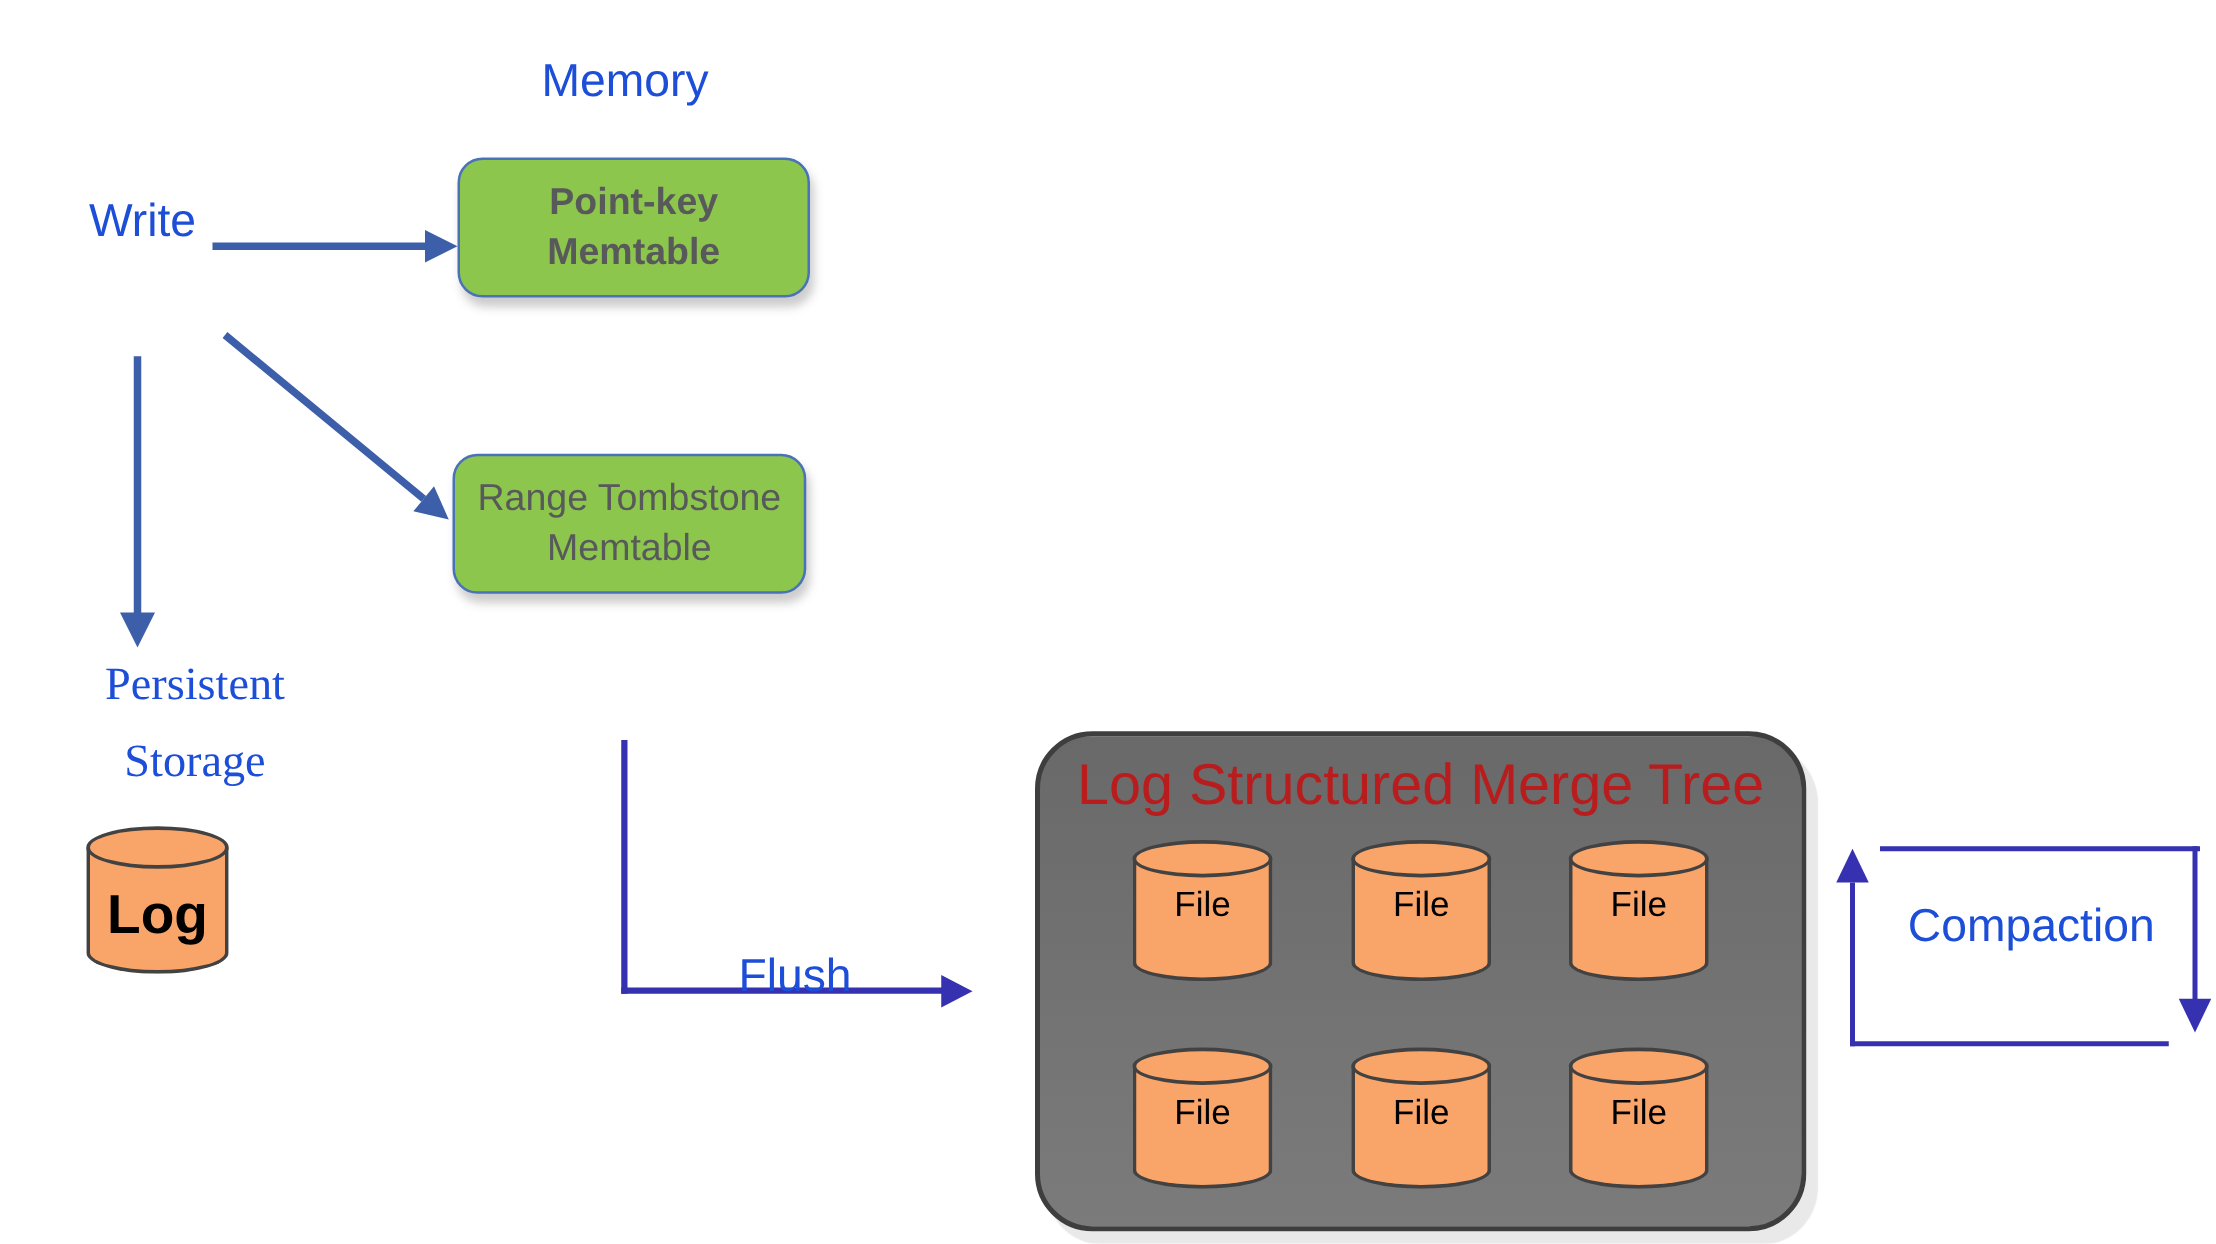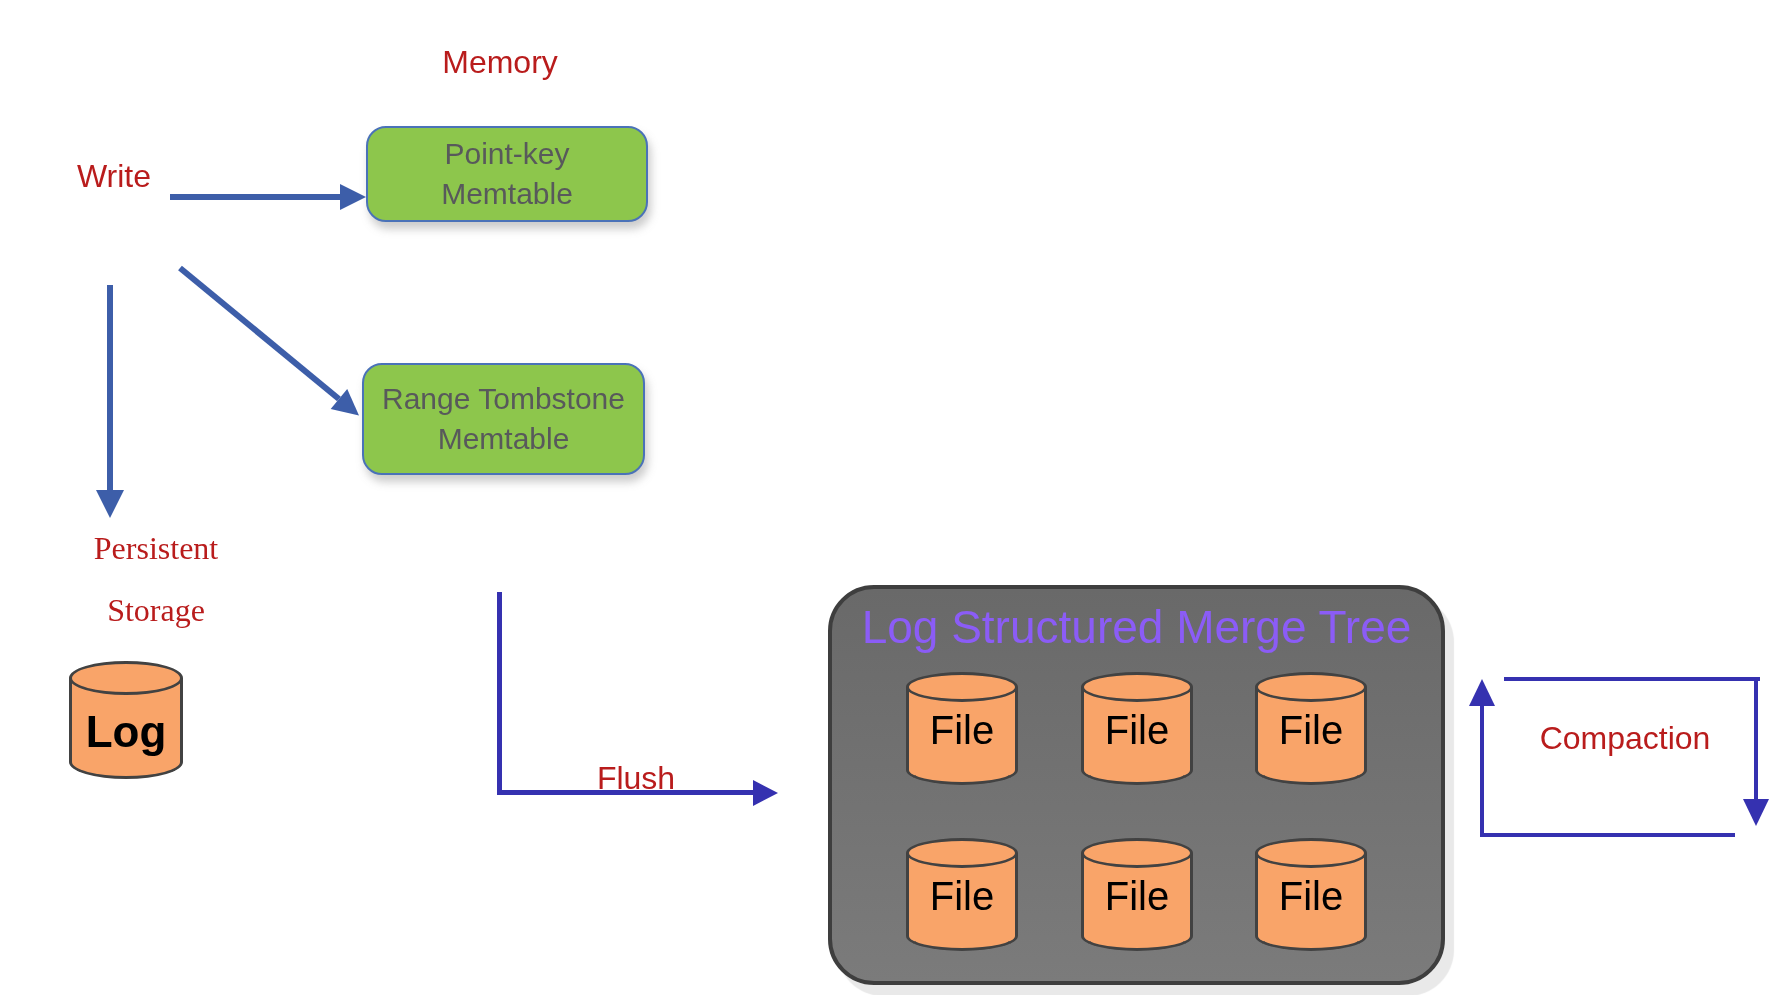--- a/index.html
+++ b/index.html
@@ -1,21 +1,21 @@
 <!DOCTYPE html>
 <html><head>
 <meta charset="utf-8">
 <style>
   html,body{margin:0;padding:0;background:#ffffff;}
   *{box-sizing:border-box;}
   .canvas{
     position:relative;width:1773px;height:995px;background:#ffffff;overflow:hidden;
     font-family:"Liberation Sans","DejaVu Sans",sans-serif;color:#000;
   }
-  .label{position:absolute;text-align:center;font-size:32px;line-height:1.25;color:#b91c1c;}
+  .label{position:absolute;text-align:center;font-size:37px;line-height:1.25;color:#1d4ed8;}
   .label.two-line span{display:block;padding-left:38px;}
 
   
   .memtable{
     position:absolute;background:#8dc64c;border:2px solid #4a72b8;border-radius:20px;
     box-shadow:3px 7px 8px rgba(110,110,110,.35);
     display:flex;flex-direction:column;justify-content:center;align-items:center;
     font-size:30px;line-height:40px;color:#58595b;text-align:center;
   }
   .memtable span{display:block;}
@@ -35,47 +35,47 @@
   .head-down-ind{position:absolute;width:0;height:0;border-left:13px solid transparent;border-right:13px solid transparent;border-top:27px solid #3531b0;}
 
   
   .cylinder{position:absolute;}
   .cyl-body{position:absolute;left:0;right:0;bottom:0;background:#f9a469;border:3px solid #424242;border-top:none;}
   .cyl-top{position:absolute;left:0;right:0;top:0;background:#f9a469;border:3px solid #424242;border-radius:50%;}
   .cyl-label{position:absolute;left:0;right:0;text-align:center;color:#000;}
   .file-cyl{width:112px;height:113px;}
   .file-cyl .cyl-top{height:30px;}
   .file-cyl .cyl-body{top:15px;border-radius:0 0 56px 56px / 0 0 15px 15px;}
-  .file-cyl .cyl-label{top:36px;font-size:40px;}
+  .file-cyl .cyl-label{top:36px;font-size:28px;}
   .log-cyl{width:114px;height:118px;}
   .log-cyl .cyl-top{height:34px;}
   .log-cyl .cyl-body{top:17px;border-radius:0 0 57px 57px / 0 0 17px 17px;}
   .log-cyl .cyl-label{top:46px;font-size:44px;}
 
   
   .lsm-box{
     position:absolute;left:828px;top:585px;width:617px;height:400px;
     background:linear-gradient(180deg,#696969 0%,#7b7b7b 100%);
     border:4px solid #3e3e3e;border-radius:46px;
     box-shadow:9px 11px 1px #e9e9e9;
   }
-  .lsm-title{position:absolute;left:828px;top:600px;width:617px;text-align:center;font-size:46px;color:#8b5cf6;}
+  .lsm-title{position:absolute;left:828px;top:600px;width:617px;text-align:center;font-size:46px;color:#b91c1c;}
 </style>
 </head>
 <body>
 
 <div class="canvas">
 
   <div class="label" style="left:380px;top:42px;width:240px;">Memory</div>
 
   <div class="label two-line" style="left:0px;top:148px;width:190px;line-height:57px;">
     <span>Write</span>
   </div>
 
-  <div class="memtable" style="left:366px;top:126px;width:282px;height:96px;">
+  <div class="memtable" style="left:366px;top:126px;width:282px;height:112px;font-weight:bold;">
     <span>Point-key</span>
     <span>Memtable</span>
   </div>
 
   <div class="memtable" style="left:362px;top:363px;width:283px;height:112px;">
     <span>Range Tombstone</span>
     <span>Memtable</span>
   </div>
 
   <div>

